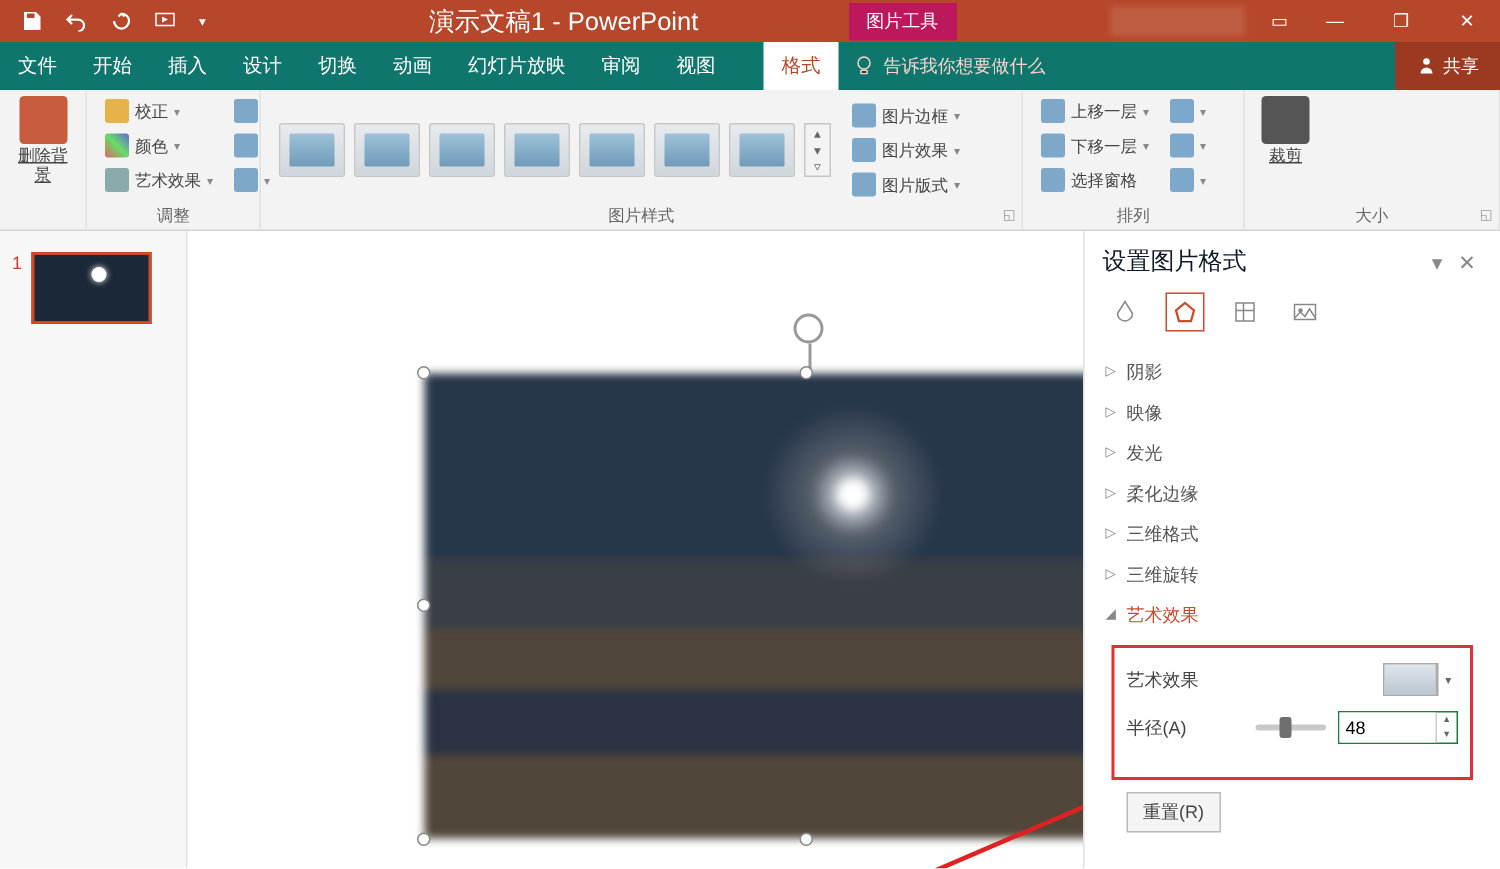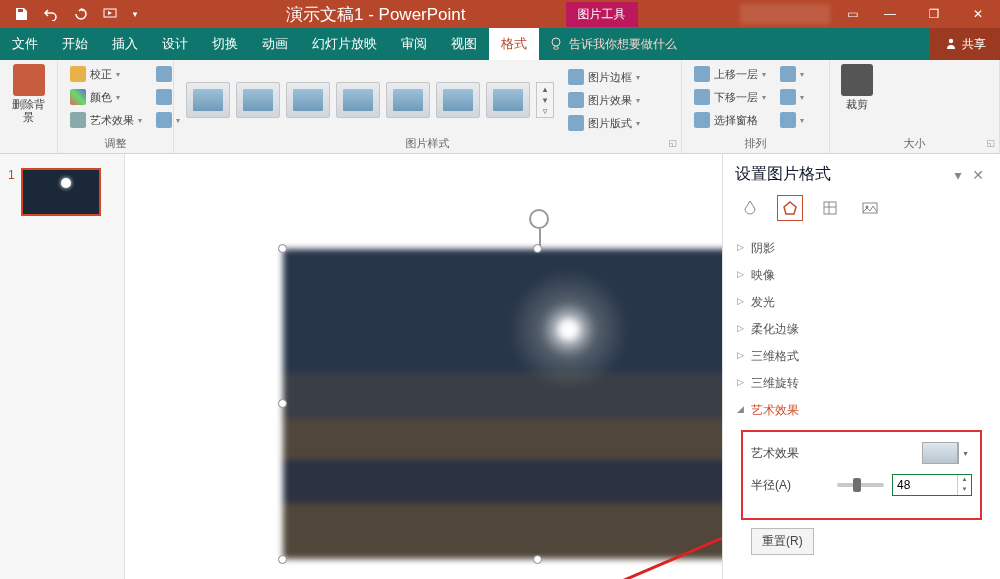--- a/index.html
+++ b/index.html
@@ -12,32 +12,32 @@
   .titlebar .title { flex: 0 0 auto; margin-left: 140px; font-size: 17px; }
   .titlebar .tooltab { background: #be185d; padding: 4px 12px; margin-left: 100px; font-size: 12px; }
   .titlebar .spacer { flex: 1; }
   .titlebar .userarea { width: 90px; height: 20px; background: rgba(255,255,255,0.12); margin-right: 8px; filter: blur(2px); }
   .titlebar .winbtns { display:flex; }
   .titlebar .winbtns .wb { width: 44px; height: 28px; display:flex; align-items:center; justify-content:center; cursor:pointer; }
 
   
   .tabs { height: 32px; background: #0f766e; display:flex; align-items:stretch; color:#fff; }
   .tabs .tab { padding: 0 12px; display:flex; align-items:center; font-size: 13px; cursor:pointer; }
-  .tabs .tab.active { background:#fff; color:#b7472a; }
+  .tabs .tab.active { background:#fff; color:#b7472a;margin-left:20px; }
   .tabs .tell { display:flex; align-items:center; gap:6px; padding: 0 10px; color: #f6d6cc; font-size: 12px; }
   .tabs .tell .bulb { width:14px; height:14px; }
   .tabs .share { margin-left:auto; display:flex; align-items:center; gap:4px; padding:0 14px; background:#9b3a21; cursor:pointer; }
 
   
   .ribbon { height: 94px; background:#f3f3f3; border-bottom:1px solid #d4d4d4; display:flex; position:relative; }
   .group { border-right:1px solid #e0e0e0; display:flex; flex-direction:column; padding:4px 8px 2px; }
   .group .body { flex:1; display:flex; align-items:flex-start; gap:6px; }
   .group .label { text-align:center; font-size:11px; color:#666; position:relative; }
   .group .label .dlg { position:absolute; right:-4px; top:2px; font-size:9px; color:#999; cursor:pointer; }
-  .bigbtn { display:flex; flex-direction:column; align-items:center; width:46px; cursor:pointer; }
+  .bigbtn { display:flex; flex-direction:column; align-items:center; width:46px; cursor:pointer;text-decoration:underline; }
   .bigbtn .ico { width:32px; height:32px; background:#c85c3e; border-radius:3px; margin-bottom:2px; }
   .bigbtn .txt { font-size:11px; text-align:center; line-height:1.2; }
   .smallcol { display:flex; flex-direction:column; gap:3px; }
   .smallbtn { display:flex; align-items:center; gap:4px; font-size:11px; padding:2px 4px; cursor:pointer; white-space:nowrap; }
   .smallbtn .si { width:16px; height:16px; background:#7da8c9; border-radius:2px; }
   .smallbtn .dd { font-size:8px; color:#888; }
   .gallery { display:flex; gap:6px; padding:4px; }
   .gallery .gitem { width:44px; height:36px; background:linear-gradient(#e8ebee,#cfd6dc); border:1px solid #c6c6c6; border-radius:2px; cursor:pointer; position:relative; }
   .gallery .gitem::after { content:""; position:absolute; inset:6px; background:linear-gradient(#9ec1d8,#6f9bb9); border-radius:1px; }
   .gallery .more { width:18px; display:flex; flex-direction:column; border:1px solid #c6c6c6; }

